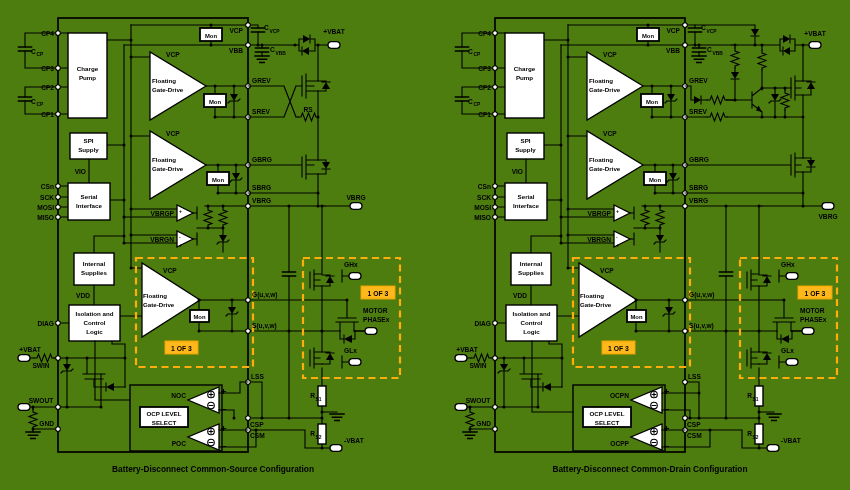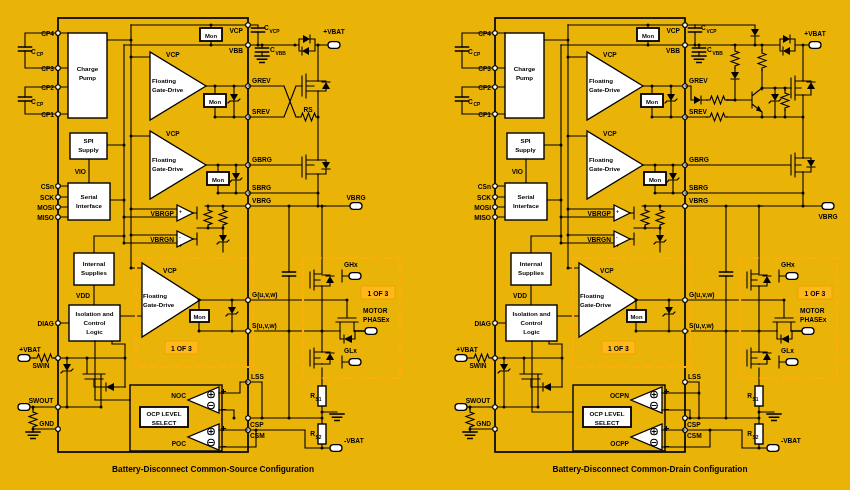--- a/index.html
+++ b/index.html
@@ -1,16 +1,16 @@
 <!DOCTYPE html>
 <html><head>
 <meta charset="utf-8">
 <style>
   html,body{margin:0;padding:0;background:#fff;}
-  .page{width:850px;height:490px;background:#eab308;position:relative;overflow:hidden;}
+  .page{width:850px;height:490px;background:#4d7c0f;position:relative;overflow:hidden;}
   svg{display:block;}
   .w{fill:none;stroke:#000;stroke-width:1.1;stroke-linecap:square;stroke-linejoin:miter;}
   .w2{fill:none;stroke:#000;stroke-width:1.5;stroke-linecap:square;}
   .blk{fill:#fff;stroke:#000;stroke-width:1.4;}
   .blkb{stroke-width:1.8;}
   .nofill{fill:none;}
   .ic{fill:none;stroke:#000;stroke-width:1.7;}
   .tri{fill:#fff;stroke:#000;stroke-width:1.3;}
   .bd{fill:#000;stroke:none;}
   .pin{fill:#fff;stroke:#000;stroke-width:1.1;}

